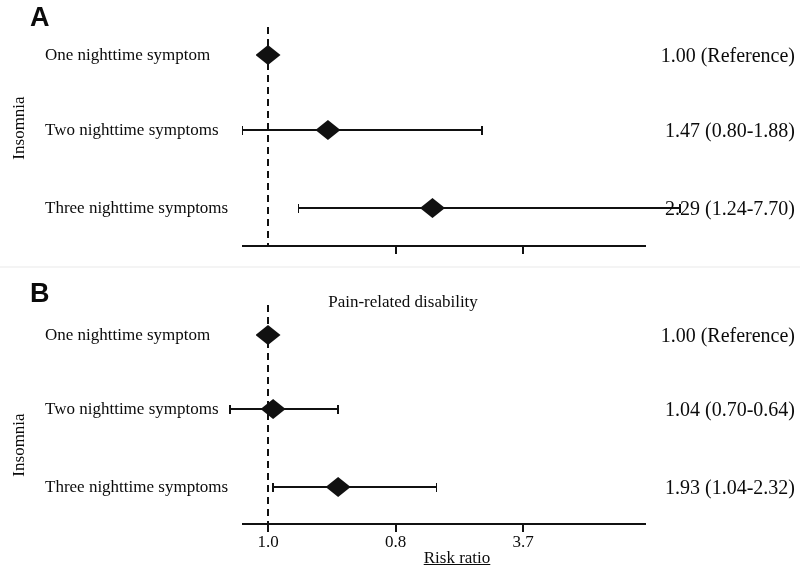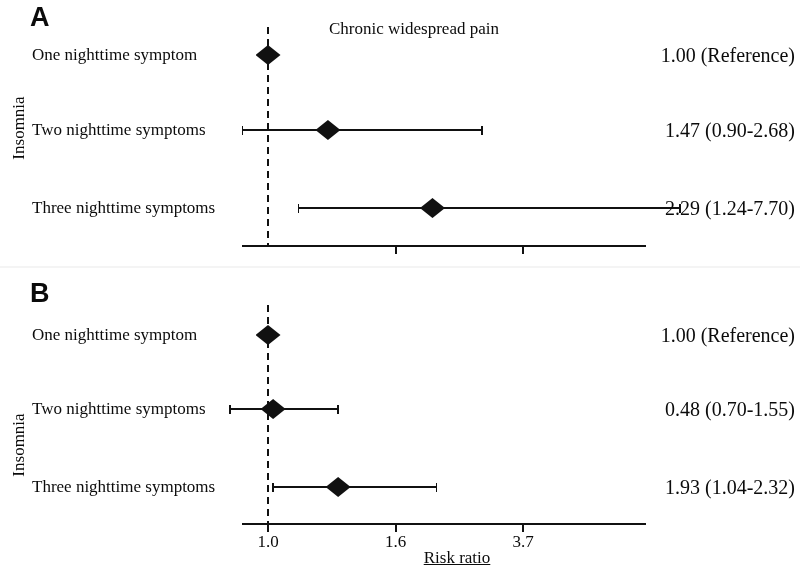--- a/index.html
+++ b/index.html
@@ -19,37 +19,36 @@
   .xlab { position:absolute; transform:translateX(-50%); font-size:17px; line-height:17px; white-space:nowrap;text-decoration:underline; }
   .refline {
     position:absolute; left:267px; width:2px;
     background:repeating-linear-gradient(to bottom, #111 0 7px, transparent 7px 12px);
   }
   .axis { position:absolute; left:242px; width:404px; height:2px; background:#111; }
   .ticks { position:absolute; left:0; top:0; width:100%; height:0; }
   .tick { position:absolute; width:2px; height:9px; background:#111; }
   .ticklab { position:absolute; top:9px; transform:translateX(-50%); font-size:17px; line-height:19px; }
   .row { position:absolute; left:0; width:100%; height:0; }
-  .rlabel { position:absolute; left:32px; top:-10px; font-size:17px; line-height:20px; white-space:nowrap; }
+  .rlabel { position:absolute; left:45px; top:-10px; font-size:17px; line-height:20px; white-space:nowrap; }
   .rvalue { position:absolute; right:5px; top:-10px; font-size:20px; line-height:20px; white-space:nowrap; }
   .ci { position:absolute; height:1.5px; top:-0.75px; background:#111; }
   .cap { position:absolute; width:1.5px; height:9px; top:-4.5px; background:#111; }
   .diamond {
     position:absolute; width:25px; height:20px; top:-10px; background:#111;
     clip-path:polygon(50% 0, 100% 50%, 50% 100%, 0 50%);
   }
   .divider { position:absolute; left:0; top:266px; width:800px; height:2px; background:#f4f4f4; }
 </style>
 </head>
 <body>
 
 <div class="fig">
 
   <div class="panel-label" style="top:4px">A</div>
-  <div class="title" style="left:414px; top:19px">Chronic widespread pain</div>
   <div class="ylab" style="top:128px">Insomnia</div>
   <div class="refline" style="top:27px; height:218px"></div>
   <div class="axis" style="top:245px"></div>
   <div class="ticks" style="top:245px">
       <div class="tick" style="left: 394.5px;"></div>
       <div class="tick" style="left: 522px;"></div>
     </div>
 
   <div class="row" style="top:55px">
 
@@ -57,62 +56,63 @@
     <span class="rlabel">One nighttime symptom</span>
     <span class="rvalue">1.00 (Reference)</span>
   </div>
 
   <div class="row" style="top:130px">
     <span class="ci" style="left: 242.5px; width: 239.7px;"></span>
     <span class="cap cap-l" style="left: 241.75px;"></span>
     <span class="cap cap-r" style="left: 481.45px;"></span>
     <span class="diamond" style="left: 315.425px;"></span>
     <span class="rlabel">Two nighttime symptoms</span>
-    <span class="rvalue">1.47 (0.90-2.68)</span>
+    <span class="rvalue">1.47 (0.80-1.88)</span>
   </div>
 
   <div class="row" style="top:208px">
     <span class="ci" style="left: 298.6px; width: 381.225px;"></span>
     <span class="cap cap-l" style="left: 297.85px;"></span>
     <span class="cap cap-r" style="left: 679.075px;"></span>
     <span class="diamond" style="left: 419.975px;"></span>
     <span class="rlabel">Three nighttime symptoms</span>
     <span class="rvalue">2.29 (1.24-7.70)</span>
   </div>
 
   <div class="divider"></div>
 
   <div class="panel-label" style="top:280px">B</div>
+  <div class="title" style="left:403px; top:292px">Pain-related disability</div>
   <div class="ylab" style="top:445px">Insomnia</div>
   <div class="refline" style="top:305px; height:218px"></div>
   <div class="axis" style="top:523px"></div>
   <div class="ticks" style="top:523px">
       <div class="tick" style="left: 267px;"></div>
       <div class="ticklab" style="left: 268px; text-align: center;">1.0</div>
       <div class="tick" style="left: 394.5px;"></div>
-      <div class="ticklab" style="left: 395.5px;">1.6</div>
+      <div class="ticklab" style="left: 395.5px;">0.8</div>
       <div class="tick" style="left: 522px;"></div>
       <div class="ticklab" style="left: 523px;">3.7</div>
     </div>
   <div class="xlab" style="left:457px; top:549px">Risk ratio</div>
 
   <div class="row" style="top:335px">
 
     <span class="diamond" style="left: 255.5px;"></span>
     <span class="rlabel">One nighttime symptom</span>
     <span class="rvalue">1.00 (Reference)</span>
   </div>
 
   <div class="row" style="top:409px">
     <span class="ci" style="left: 229.75px; width: 108.375px;"></span>
     <span class="cap cap-l" style="left: 229px;"></span>
     <span class="cap cap-r" style="left: 337.375px;"></span>
     <span class="diamond" style="left: 260.6px;"></span>
     <span class="rlabel">Two nighttime symptoms</span>
-    <span class="rvalue">0.48 (0.70-1.55)</span>
+    <span class="rvalue">1.04 (0.70-0.64)</span>
   </div>
 
   <div class="row" style="top:487px">
     <span class="ci" style="left: 273.1px; width: 163.2px;"></span>
     <span class="cap cap-l" style="left: 272.35px;"></span>
     <span class="cap cap-r" style="left: 435.55px;"></span>
     <span class="diamond" style="left: 325.625px;"></span>
     <span class="rlabel">Three nighttime symptoms</span>
     <span class="rvalue">1.93 (1.04-2.32)</span>
   </div>

